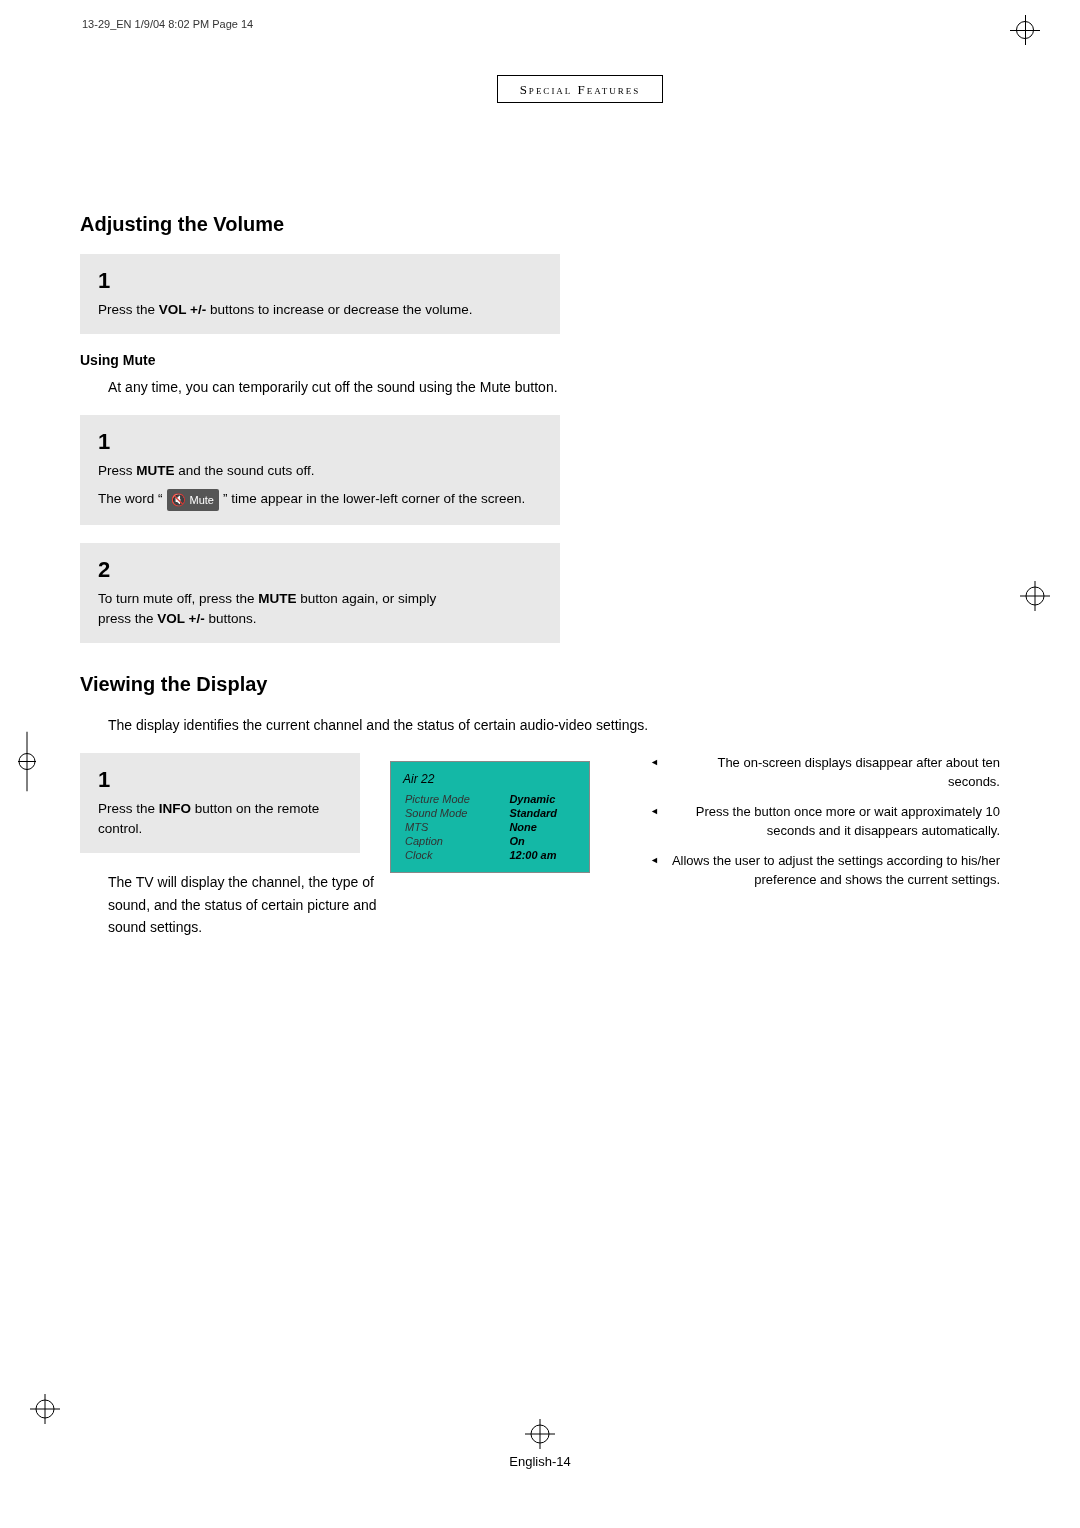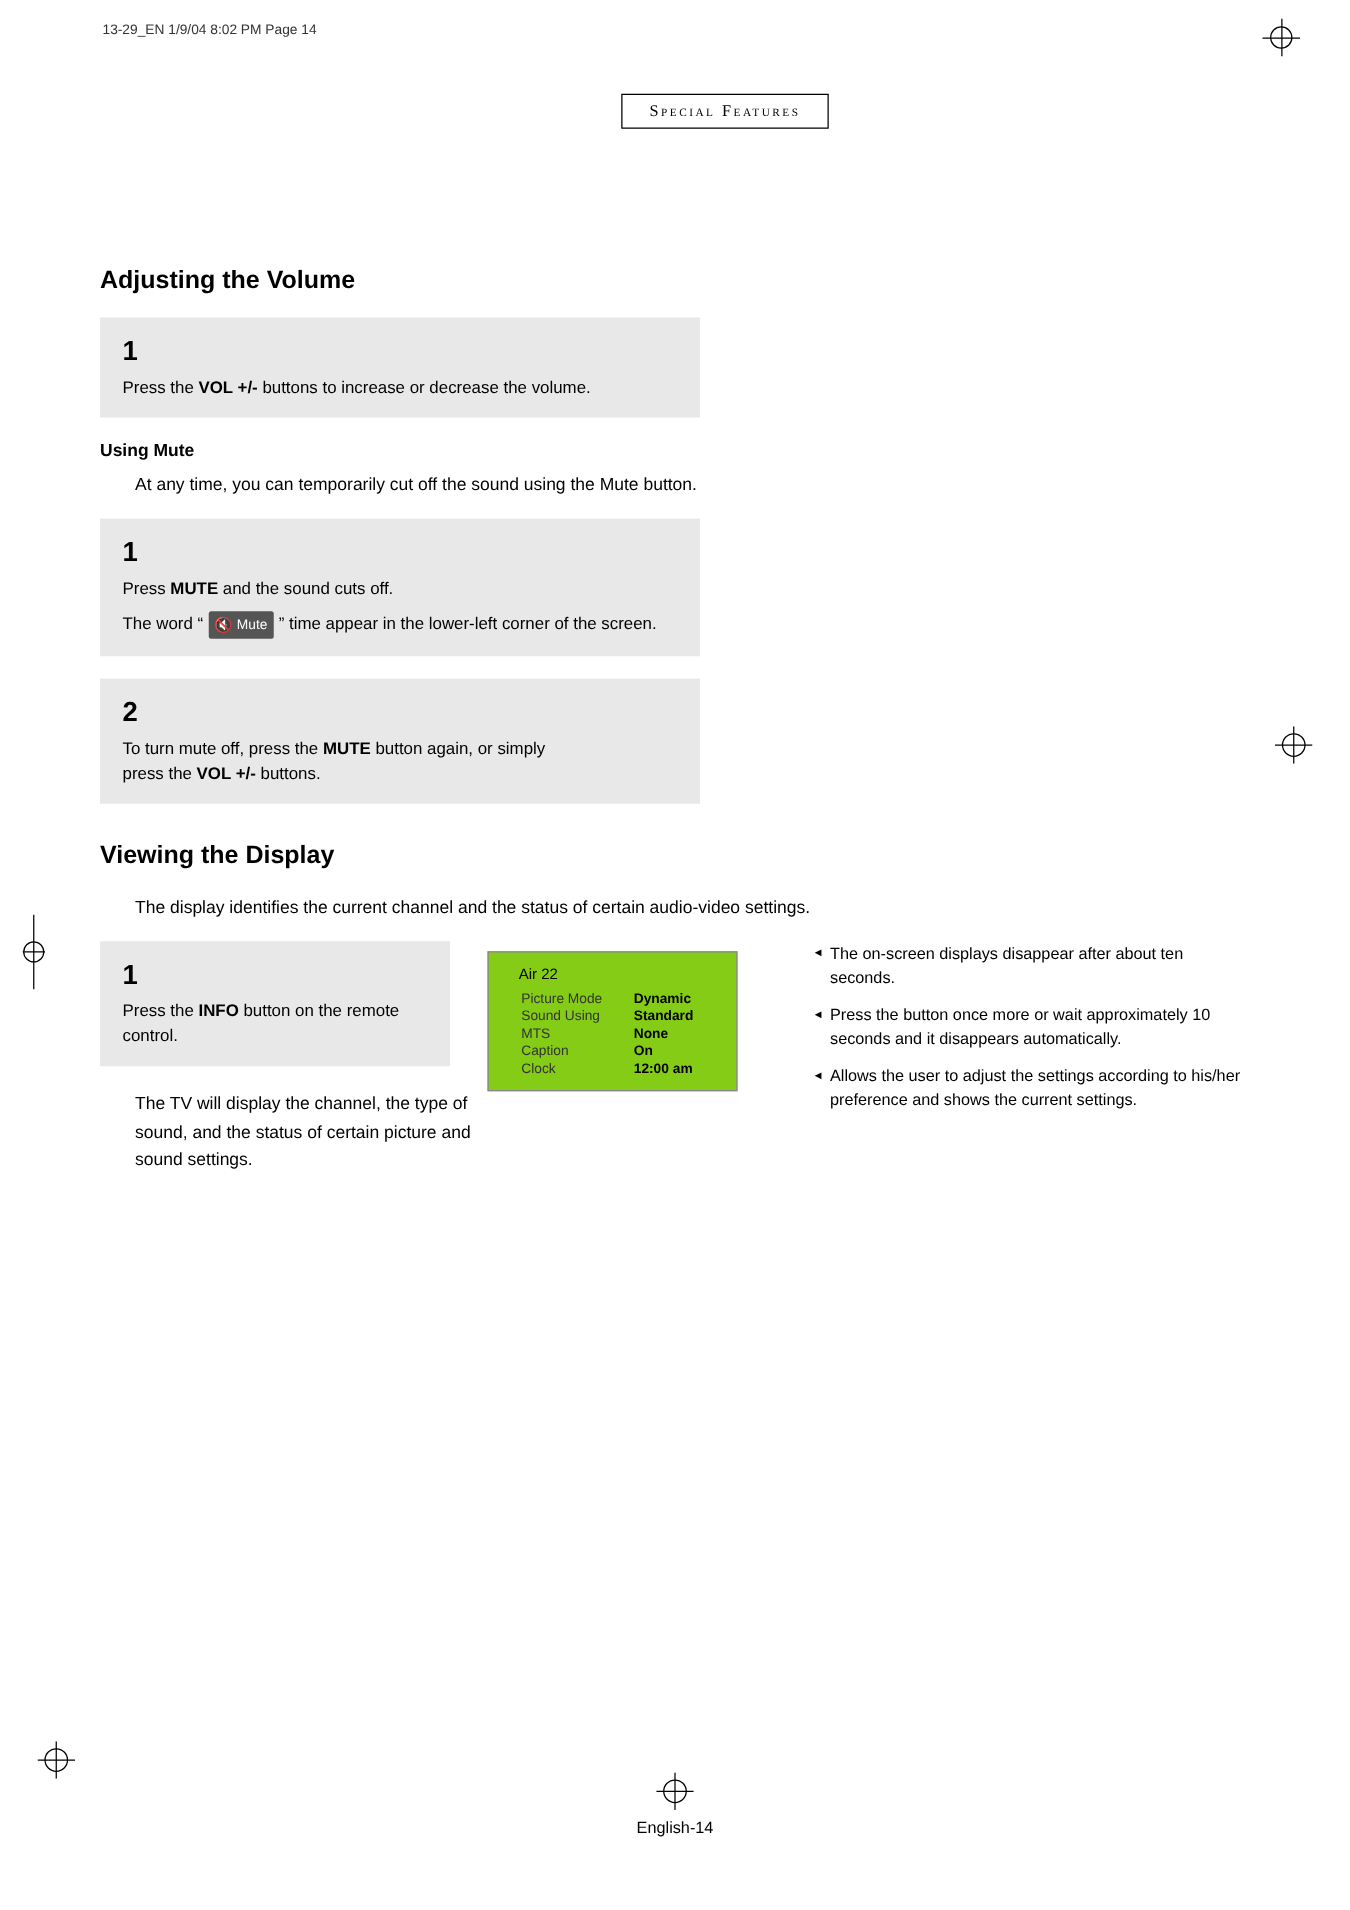--- a/index.html
+++ b/index.html
@@ -167,26 +167,27 @@
     .viewing-middle {
       flex: 0 0 230px;
     }
     .viewing-right {
       flex: 1;
     }
 
     
     .tv-display {
       border: 1px solid #888;
-      background: #84cc16;
-      padding: 10px 24px;
+      background: #14b8a6;
+      padding: 10px 12px;
       font-size: 11px;
       font-family: Arial, sans-serif;
       width: 200px;
       margin-top: 8px;
+      font-style: italic;
     }
     .tv-display .channel-line {
       margin-bottom: 6px;
       font-size: 12px;
     }
     .tv-display table {
       width: 100%;
       border-collapse: collapse;
       font-size: 11px;
     }
@@ -208,20 +209,21 @@
       list-style: none;
       padding: 0;
     }
     .bullet-list li {
       font-size: 13px;
       font-family: Arial, sans-serif;
       line-height: 1.5;
       margin-bottom: 10px;
       padding-left: 14px;
       position: relative;
+      text-align: right;
     }
     .bullet-list li::before {
       content: '◄';
       position: absolute;
       left: 0;
       font-size: 9px;
       top: 3px;
     }
 
     
@@ -330,21 +332,21 @@
       <div class="viewing-middle">
         <div class="tv-display">
           <div class="channel-line">Air  22</div>
           <table>
             <tbody>
                 <tr>
               <td>Picture Mode</td>
               <td>Dynamic</td>
             </tr>
             <tr>
-              <td>Sound Using</td>
+              <td>Sound Mode</td>
               <td>Standard</td>
             </tr>
             <tr>
               <td>MTS</td>
               <td>None</td>
             </tr>
             <tr>
               <td>Caption</td>
               <td>On</td>
             </tr>

